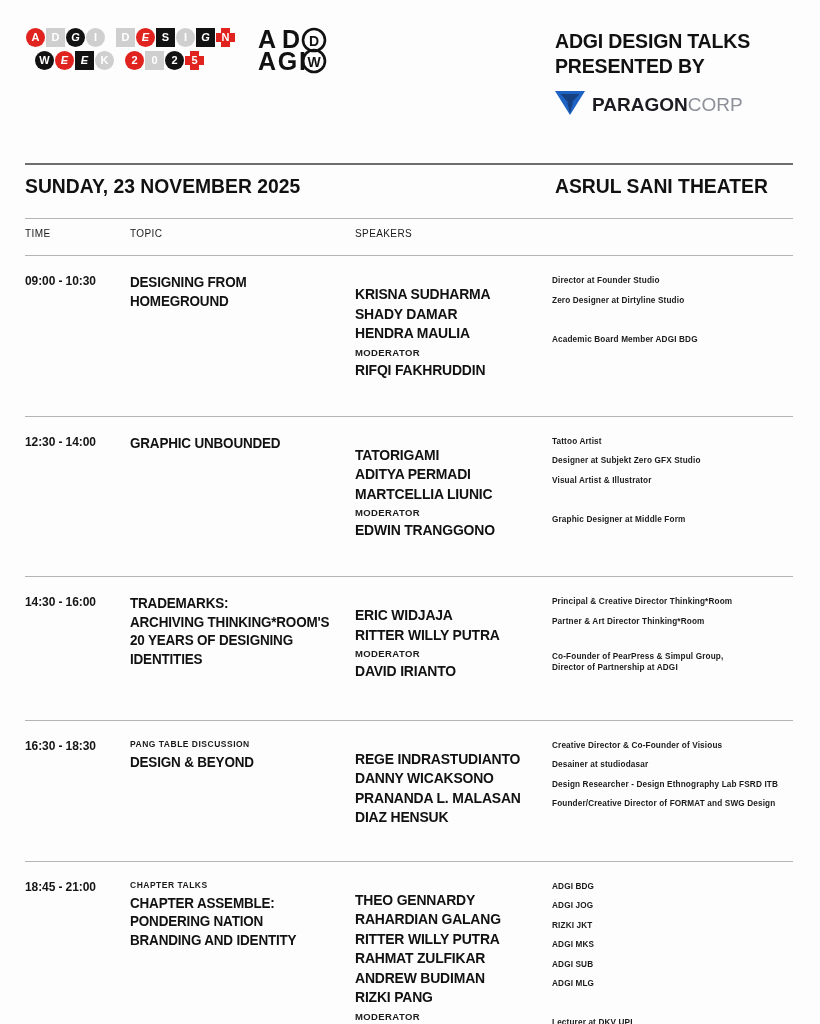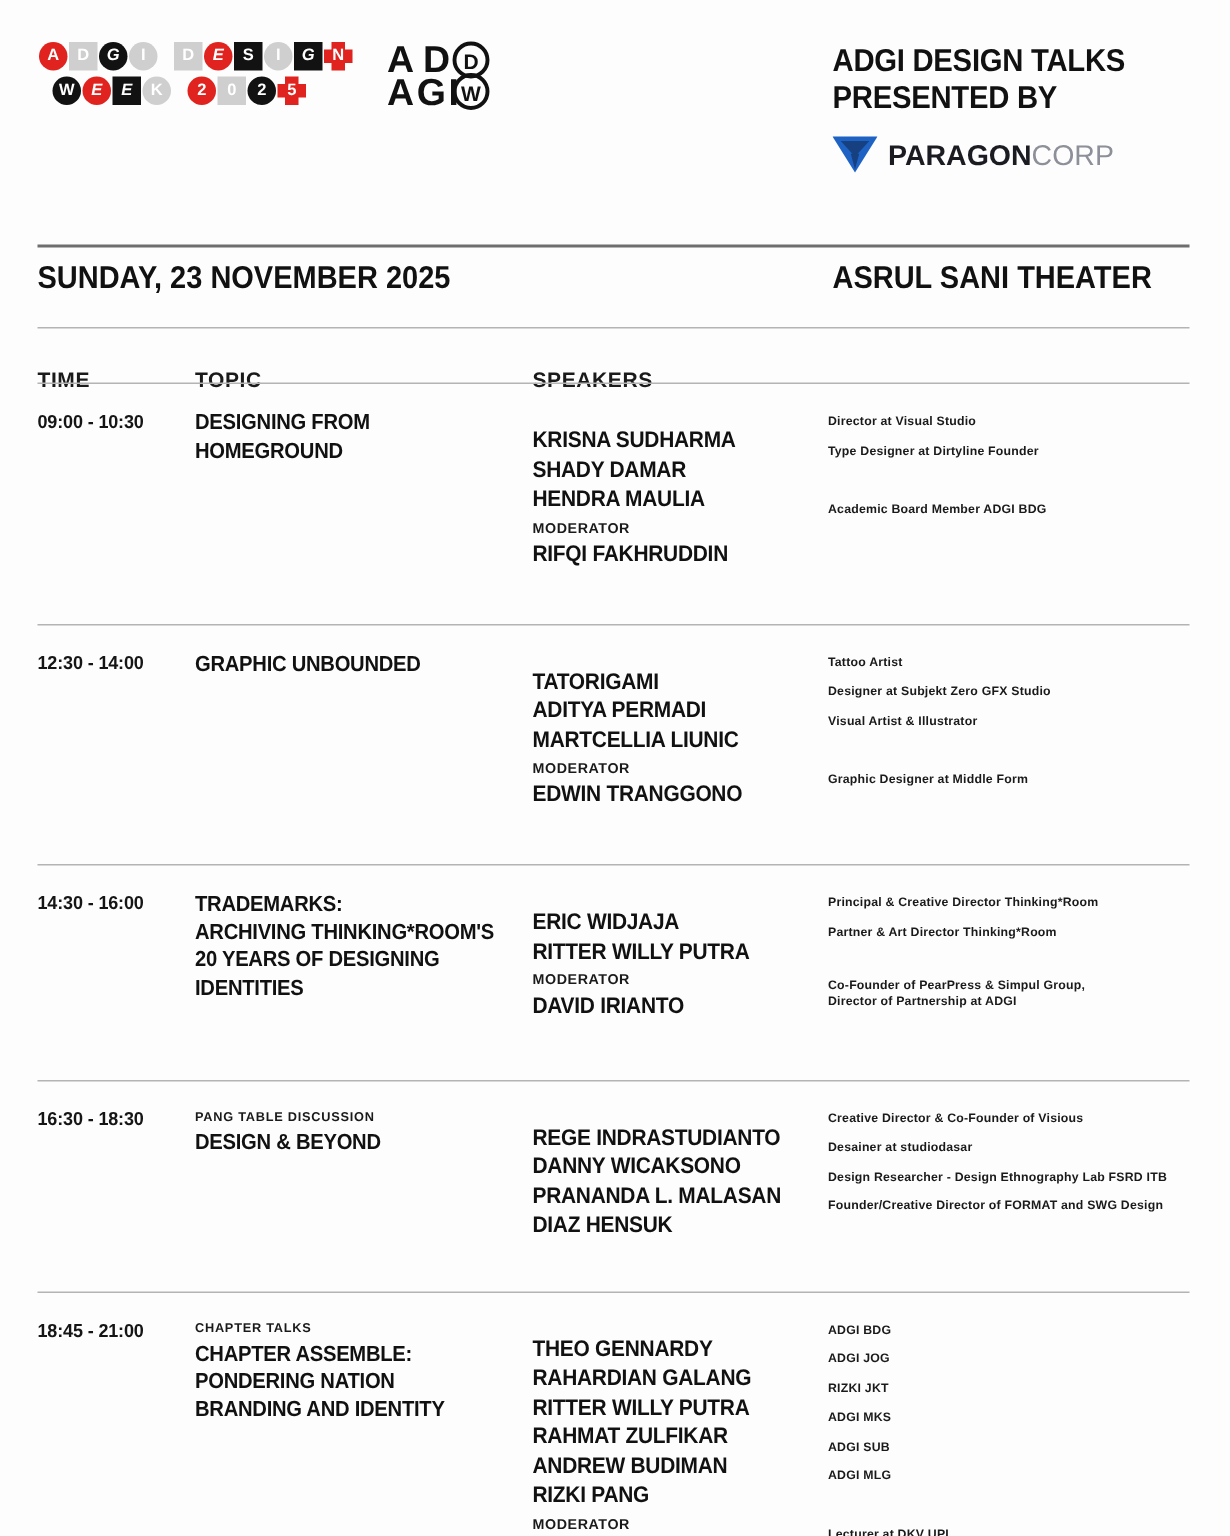--- a/index.html
+++ b/index.html
@@ -160,24 +160,24 @@
   
   .col-heads {
     position: absolute;
     left: 25px;
     top: 228px;
     width: 768px;
     height: 16px;
   }
   .col-head {
     position: absolute;
-    top: 17px;
-    font-family: "Liberation Sans", sans-serif;
-    font-weight: bold;
-    font-size: 14px;
+    top: 0;
+    font-family: "Liberation Sans", sans-serif;
+    font-weight: normal;
+    font-size: 10px;
     letter-spacing: 0.4px;
     color: #1a1a1a;
     white-space: nowrap;
   }
   .col-head.c-time    { left: 0px; }
   .col-head.c-topic   { left: 105px; text-align: right; }
   .col-head.c-speaker { left: 330px; }
 
   
   .schedule {
@@ -418,22 +418,22 @@
             <div class="topic-title">HOMEGROUND</div>
           </div>
           <div class="c-speaker-cell">
             <div class="speaker-name">KRISNA SUDHARMA</div>
             <div class="speaker-name">SHADY DAMAR</div>
             <div class="speaker-name">HENDRA MAULIA</div>
             <div class="speaker-moderator">MODERATOR</div>
             <div class="speaker-name">RIFQI FAKHRUDDIN</div>
           </div>
           <div class="c-role-cell">
-            <div class="role-line">Director at Visual Studio</div>
-            <div class="role-line">Type Designer at Dirtyline Founder</div>
+            <div class="role-line">Director at Founder Studio</div>
+            <div class="role-line">Zero Designer at Dirtyline Studio</div>
             <div class="role-line blank">&nbsp;</div>
             <div class="role-line">Academic Board Member ADGI BDG</div>
           </div>
         </div>
       </div>
       <div class="srow">
         <div class="row-inner" style="height: 128.5px;">
           <div class="c-time-cell">12:30 - 14:00</div>
           <div class="c-topic-cell">
             <div class="topic-title">GRAPHIC UNBOUNDED</div>

